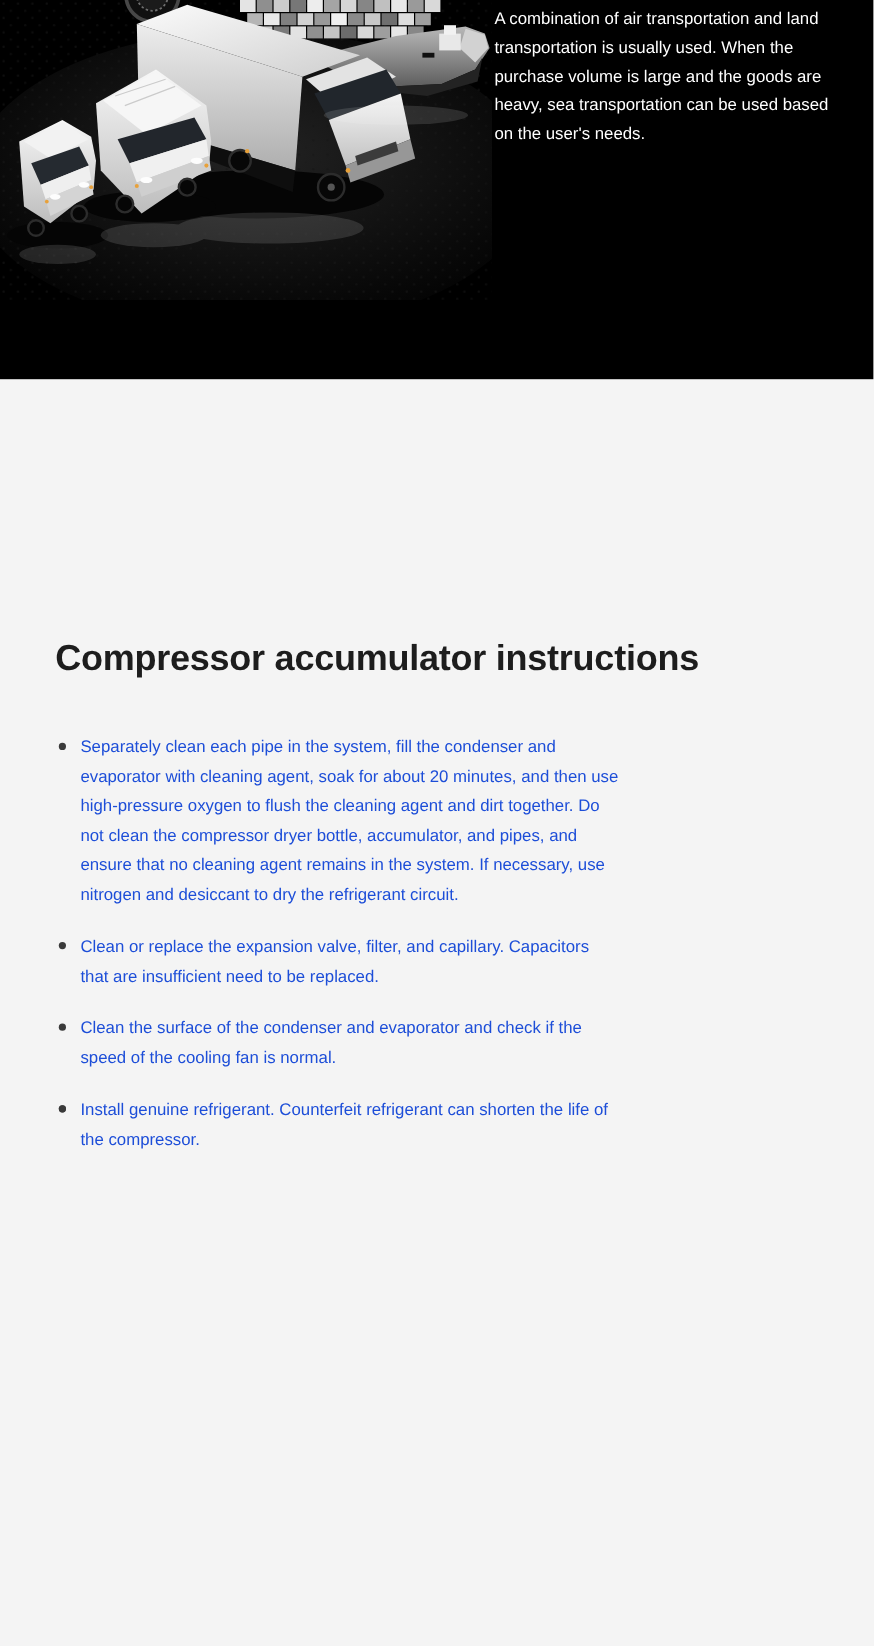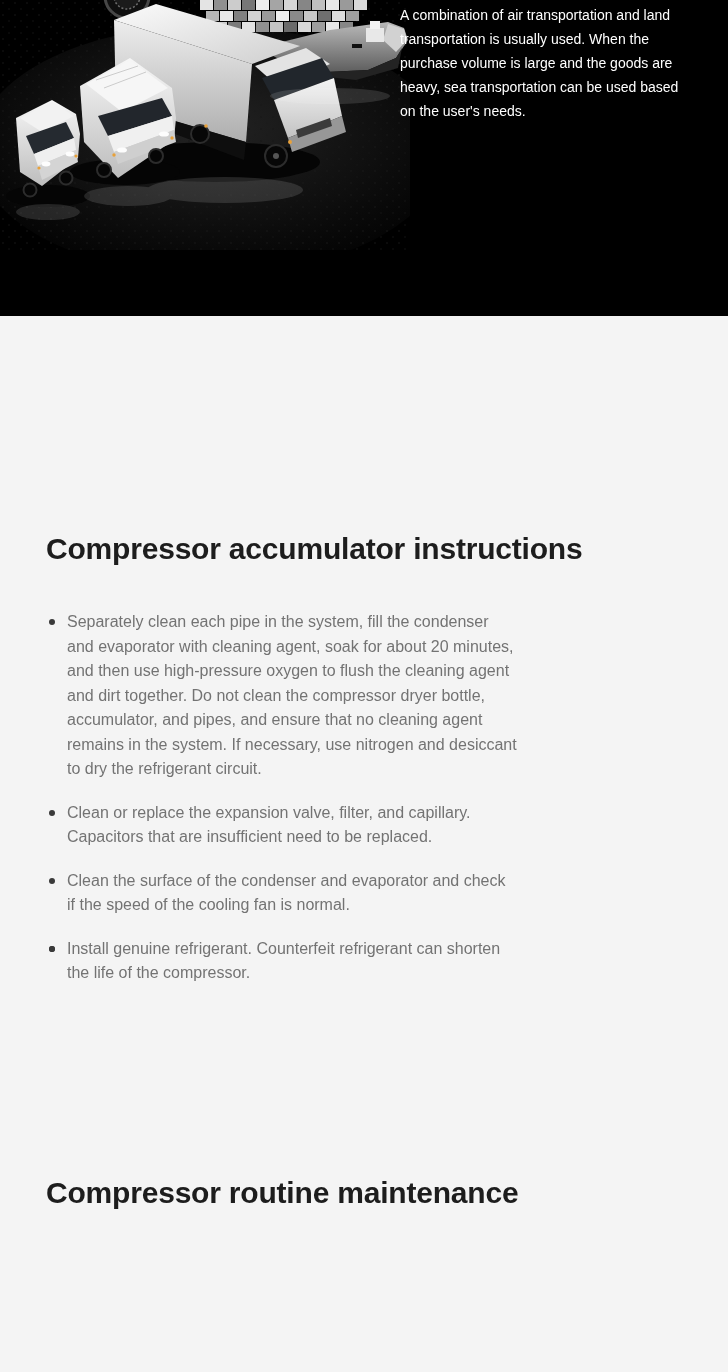--- a/index.html
+++ b/index.html
@@ -18,21 +18,21 @@
     background: #000;
   }
   .hero-art {
     position: absolute;
     top: 0;
     left: 0;
     display: block;
   }
   .hero-text {
     position: absolute;
-    left: 400px;
+    left: 412px;
     top: 3px;
     width: 292px;
     margin: 0;
     color: #fff;
     font-size: 14px;
     line-height: 24px;
     font-weight: 400;
   }
   .content {
     width: 728px;
@@ -51,23 +51,23 @@
   .title-maintenance { margin-top: 192px; }
   .bullet-list {
     list-style: none;
     margin: 46px 0 0 0;
     padding: 0;
   }
   .bullet-list li {
     position: relative;
     padding-left: 21px;
     width: 450px;
-    font-size: 16px;
+    font-size: 14px;
     line-height: 24.5px;
-    color: #737373;
+    color: #1d4ed8;
     margin-bottom: 19px;
   }
   .bullet-list li:last-child { margin-bottom: 4px; }
   .bullet-list .dot {
     position: absolute;
     left: 3px;
     top: 9px;
     width: 6px;
     height: 6px;
     border-radius: 50%;
@@ -248,14 +248,13 @@
       </li>
       <li>
         <span class="dot"></span>
       </li>
       <li>
         <span class="dot"></span>
         <span>Install genuine refrigerant. Counterfeit refrigerant can shorten the life of the compressor.</span>
       </li>
     </ul>
 
-  <h2 class="section-title title-maintenance">Compressor routine maintenance</h2>
 </div>
 
 </body></html>

